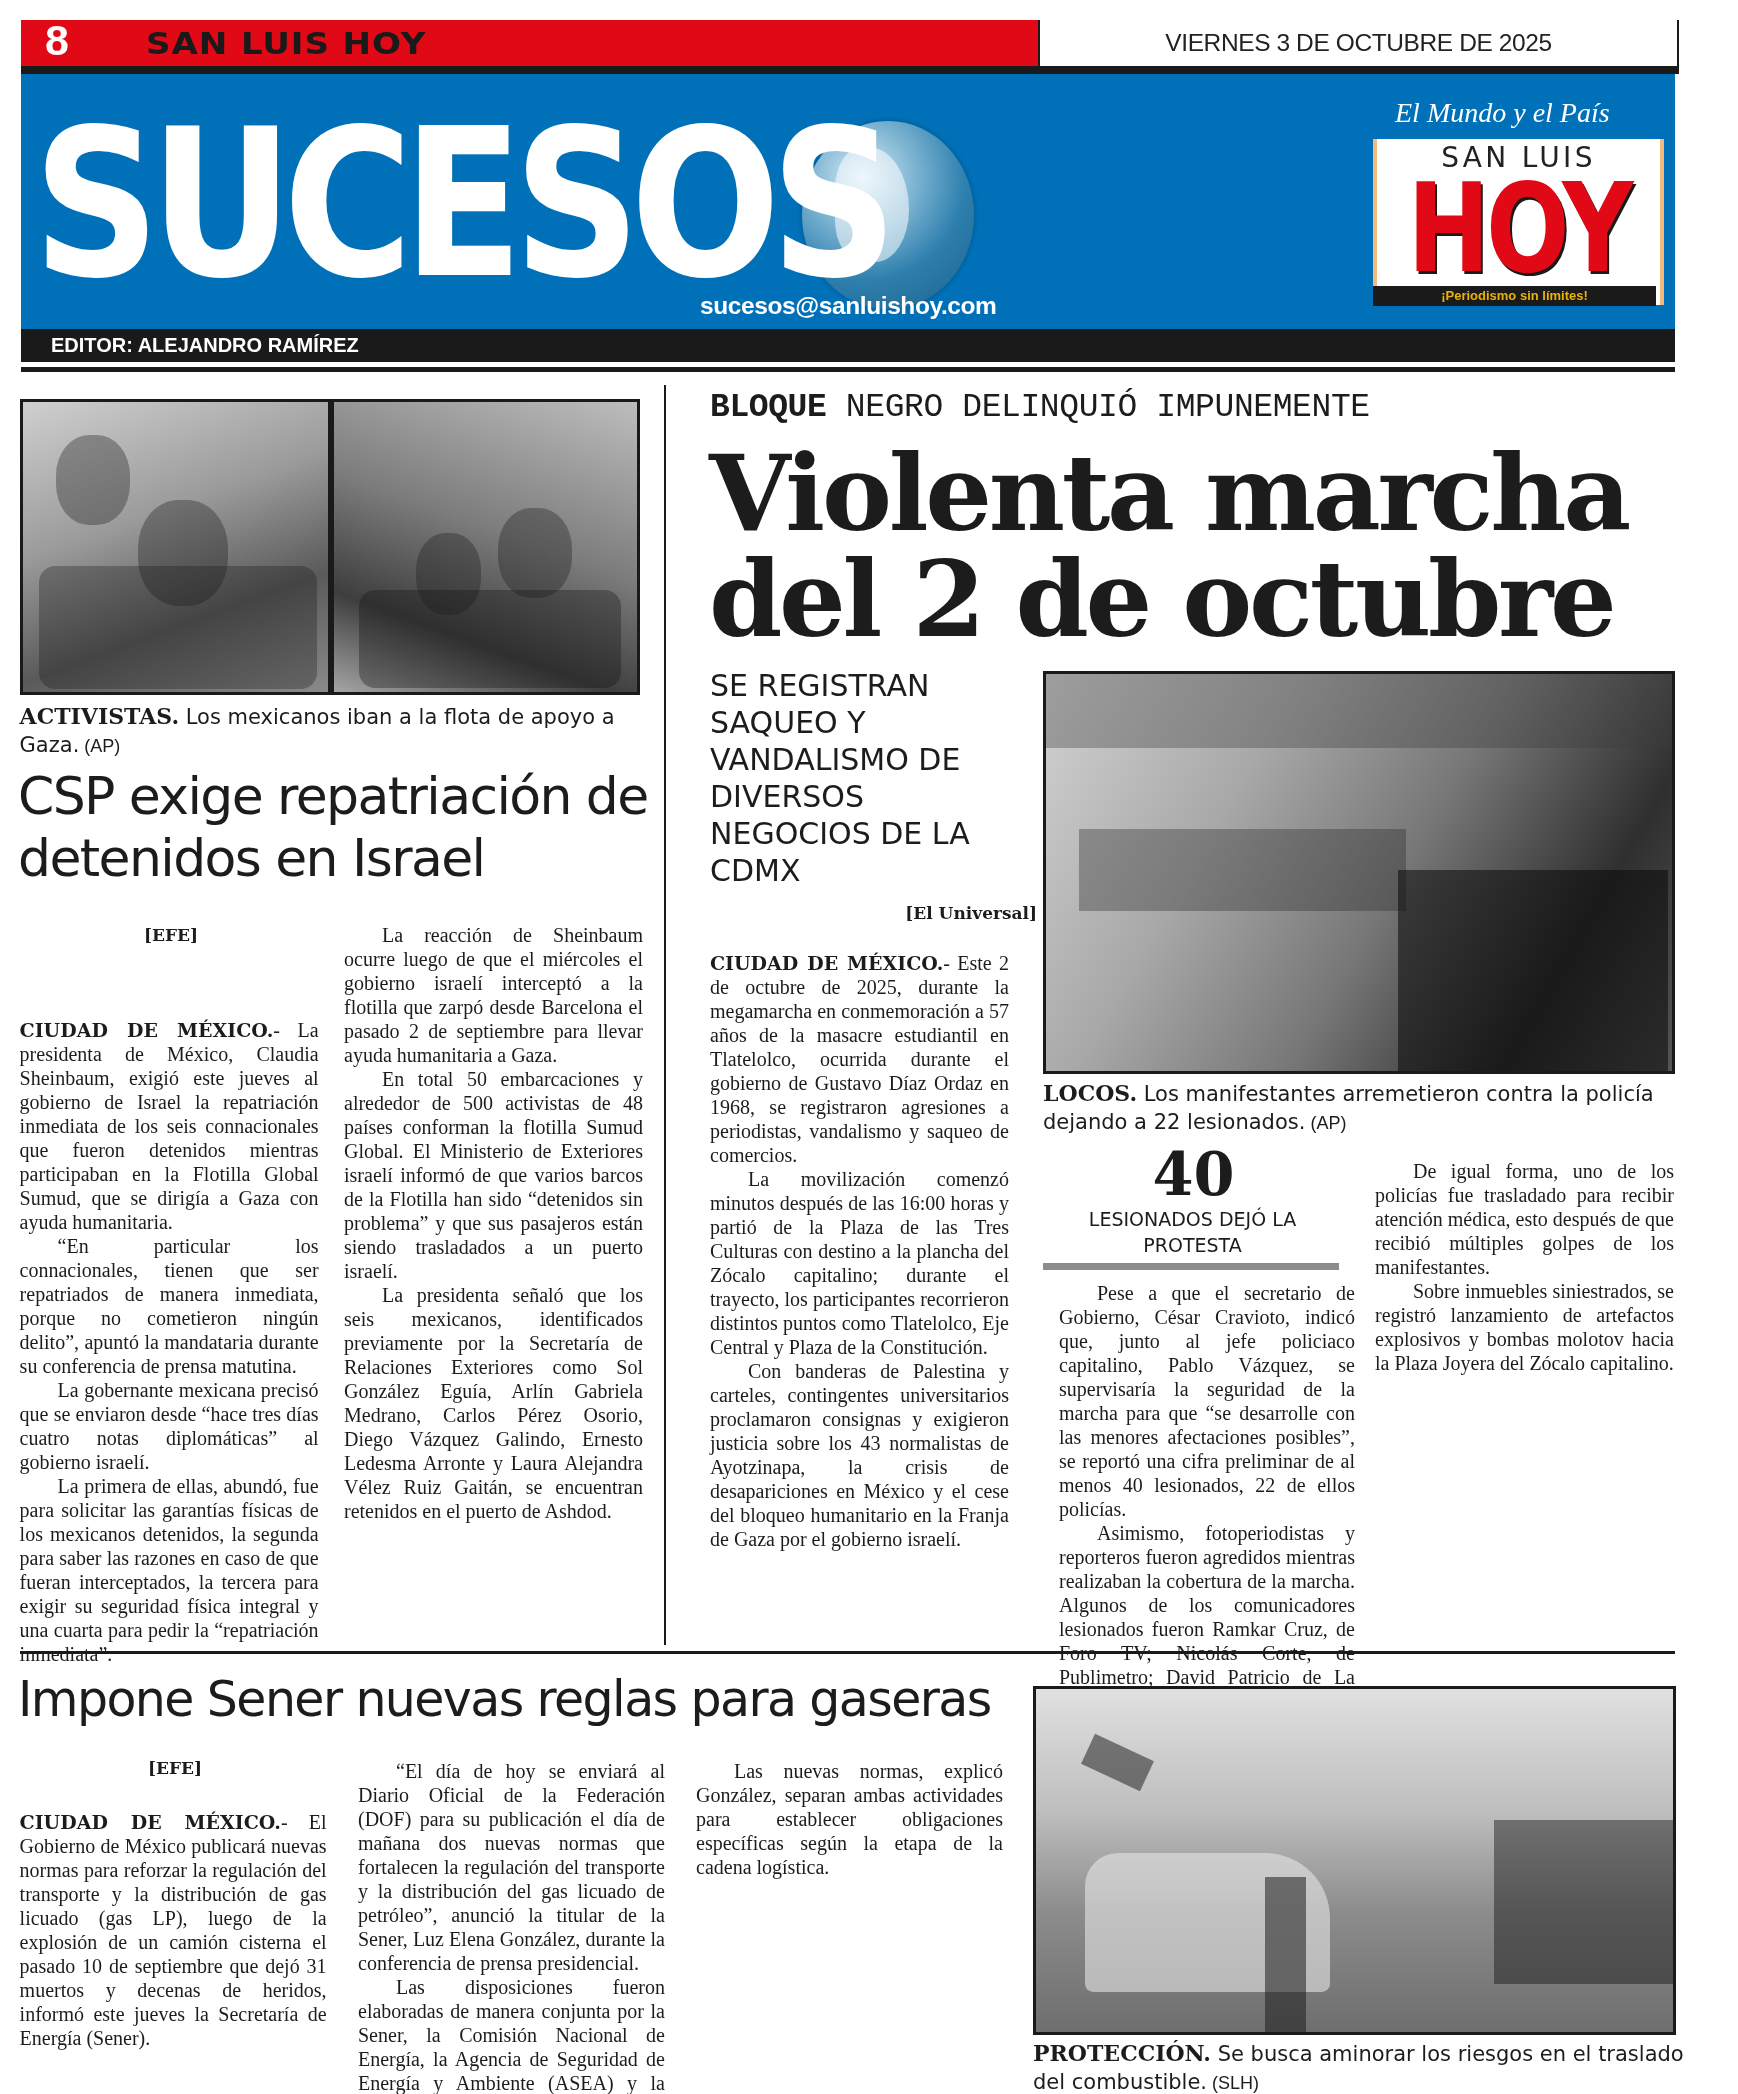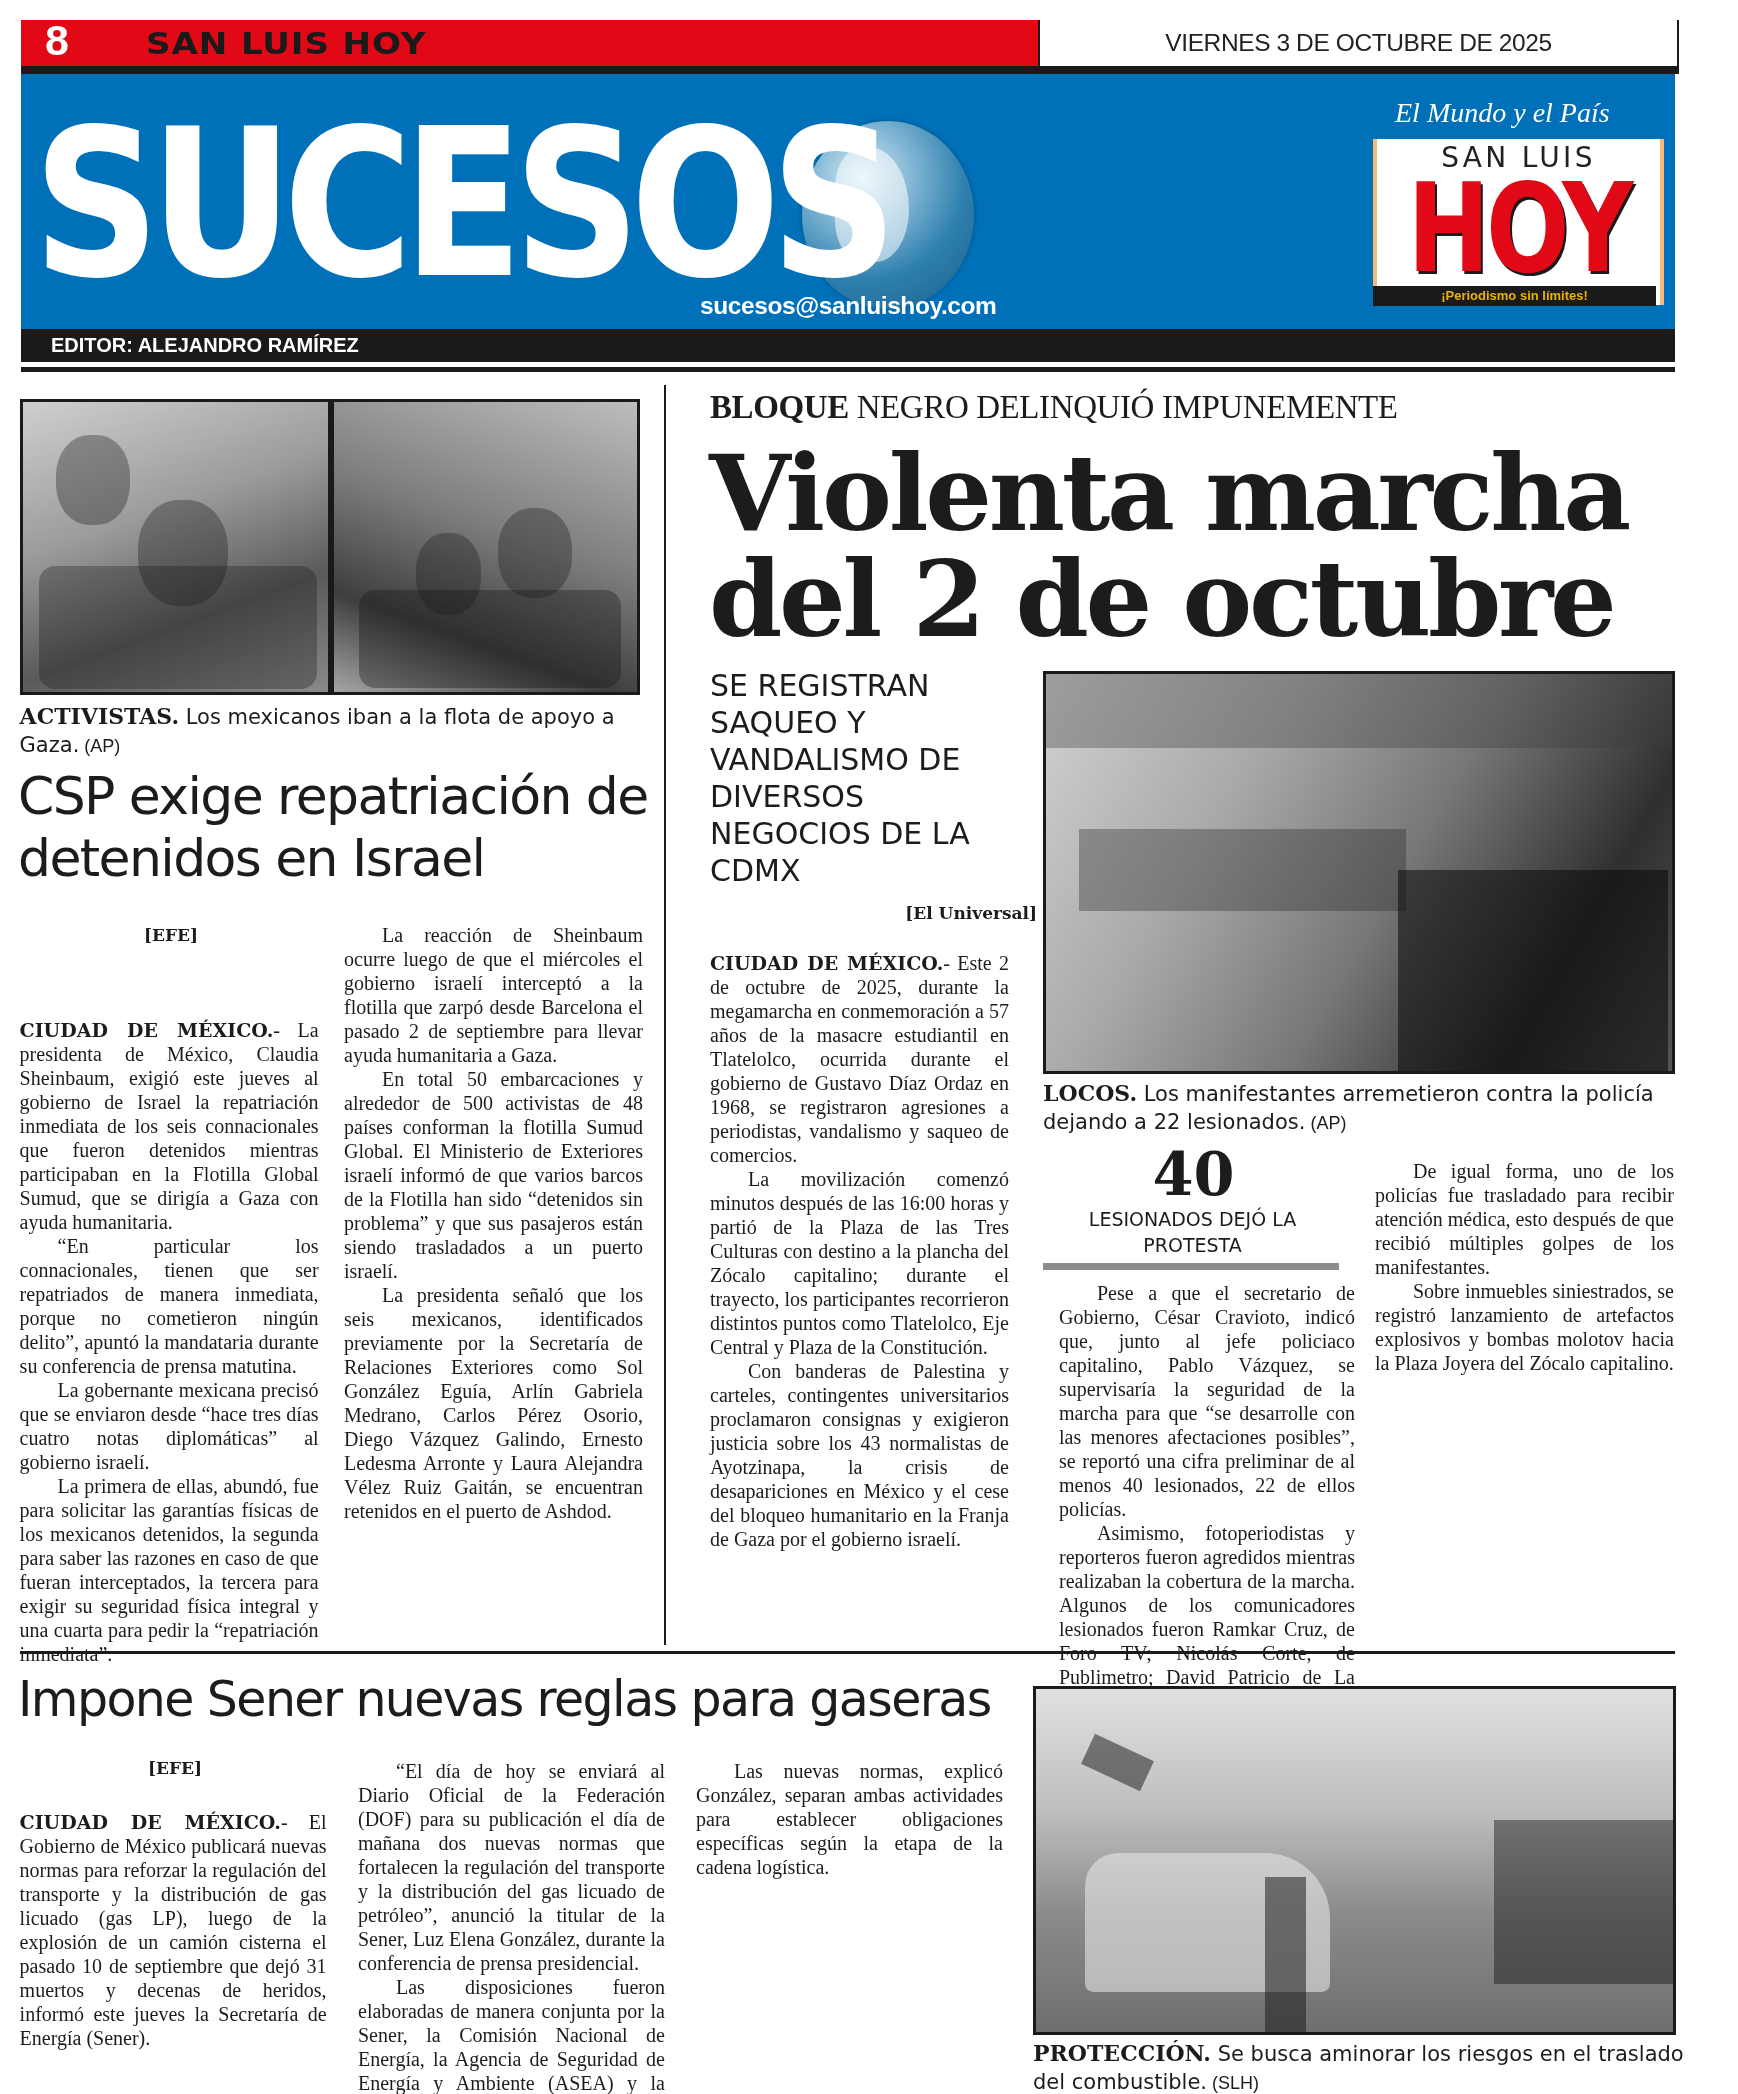--- a/index.html
+++ b/index.html
@@ -35,21 +35,21 @@
   .photo-locos { left:1043px; top:671px; width:632px; height:403px; background:linear-gradient(120deg,#d2d2d2 0%,#a8a8a8 30%,#777 55%,#2f2f2f 80%,#555 100%); }
   .photo-proteccion { left:1033px; top:1686px; width:643px; height:349px; background:linear-gradient(180deg,#e0e0e0 0%,#bfbfbf 35%,#8c8c8c 65%,#6e6e6e 100%); }
   .ph-shape { position:absolute; background:rgba(30,30,30,0.35); }
 
   
   .caption { font-family:"DejaVu Sans", sans-serif; font-size:21px; line-height:28px; color:#1c1c1c; }
   .caption .lead { font-family:"DejaVu Serif", serif; font-weight:bold; font-size:22px; }
   .caption .credit { font-family:"Liberation Sans", sans-serif; font-size:18px; }
 
   
-  .kicker { font-family:Liberation Serif, serif; font-size:33px; line-height:39px; letter-spacing:-0.4px; color:#1c1c1c; }
+  .kicker { font-family:Liberation Mono, monospace; font-size:33px; line-height:39px; letter-spacing:-0.4px; color:#1c1c1c; }
   .kicker b { font-weight:bold; }
   .hl-slab { font-family:"DejaVu Serif", serif; font-weight:bold; font-size:105px; line-height:111px; letter-spacing:-3.3px; color:#1c1c1c; }
   .hl-sans { font-family:"DejaVu Sans", sans-serif; font-size:52px; line-height:62px; letter-spacing:-1.6px; color:#1c1c1c; }
   .deck { font-family:"DejaVu Sans", sans-serif; font-size:30px; line-height:37px; color:#1c1c1c; }
   .credit-line { font-family:"DejaVu Serif", serif; font-weight:bold; font-size:17px; text-align:center; }
 
   
   .col { font-family:"Liberation Serif", serif; font-size:20px; line-height:24px; color:#1c1c1c; text-align:justify; hyphens:manual; }
   .col p { margin:0; text-indent:38px; }
   .col p.first { text-indent:0; }

